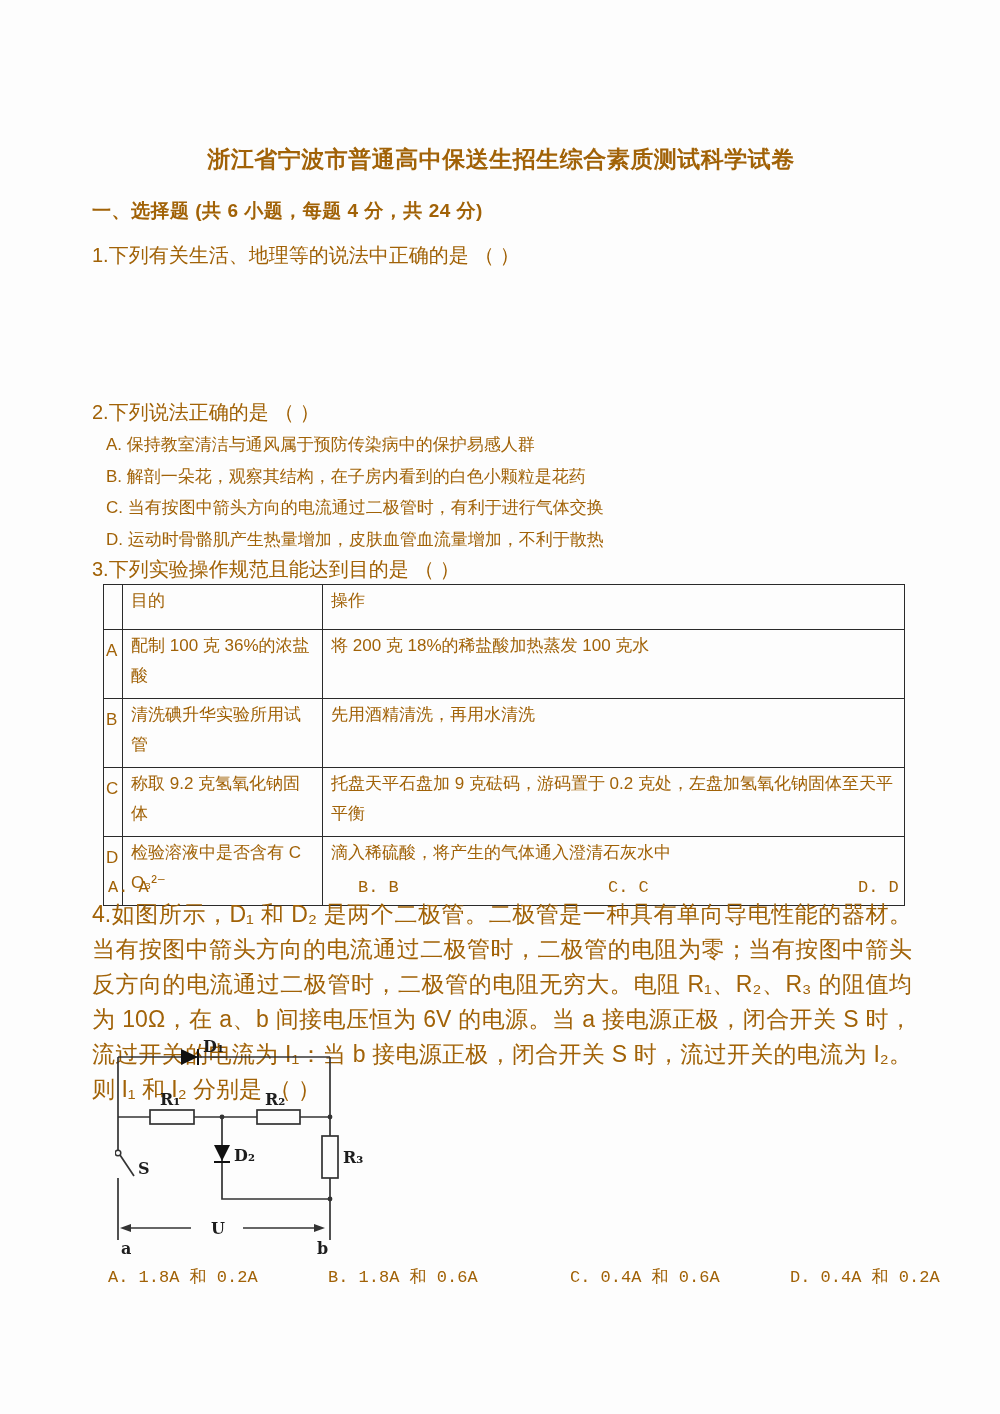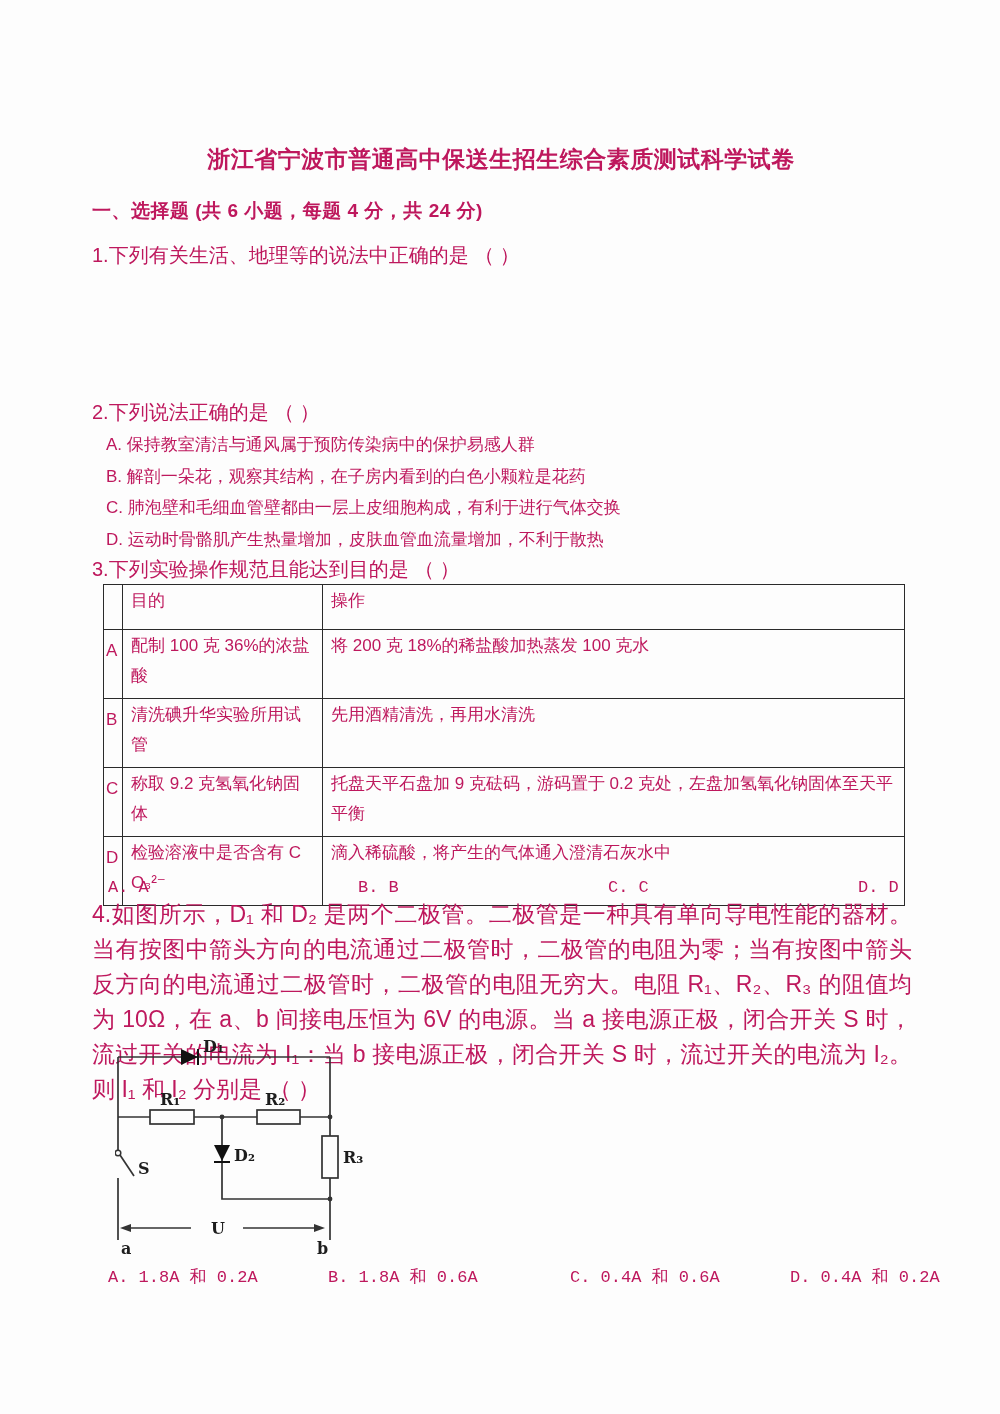--- a/index.html
+++ b/index.html
@@ -1,20 +1,20 @@
 <!DOCTYPE html>
 <html><head>
 <meta charset="utf-8">
 <style>
   html,body { margin:0; padding:0; background:#ffffff; }
   .page {
     position:relative; width:1000px; height:1414px;
     background:#fdfdfd; overflow:hidden;
     font-family:"Liberation Sans","DejaVu Sans",sans-serif;
-    color:#be185d;
+    color:#a16207;
   }
   .content { position:absolute; left:90px; top:0; width:822px; height:1414px; }
 
   .title {
     position:absolute; top:144px; left:0; width:822px;
     text-align:center; font-size:23px; font-weight:700; letter-spacing:0.5px;
   }
   .section {
     position:absolute; top:198px; left:2px;
     font-size:19px; font-weight:700; letter-spacing:0.5px;
@@ -55,21 +55,21 @@
 
     <div class="title">浙江省宁波市普通高中保送生招生综合素质测试科学试卷</div>
     <div class="section">一、选择题 (共 6 小题，每题 4 分，共 24 分)</div>
 
     <div class="stem" style="top:240px">1.下列有关生活、地理等的说法中正确的是 （ ）</div>
 
     <div class="stem" style="top:397px">2.下列说法正确的是 （ ）</div>
     <div class="opts" style="top:429px">
       <div class="opt">A. 保持教室清洁与通风属于预防传染病中的保护易感人群</div>
       <div class="opt">B. 解剖一朵花，观察其结构，在子房内看到的白色小颗粒是花药</div>
-      <div class="opt">C. 肺泡壁和毛细血管壁都由一层上皮细胞构成，有利于进行气体交换</div>
+      <div class="opt">C. 当有按图中箭头方向的电流通过二极管时，有利于进行气体交换</div>
       <div class="opt">D. 运动时骨骼肌产生热量增加，皮肤血管血流量增加，不利于散热</div>
     </div>
 
     <div class="stem" style="top:554px">3.下列实验操作规范且能达到目的是 （ ）</div>
 
     <table class="exp-table">
       <colgroup>
           <col style="width:19px">
           <col style="width:200px">
           <col>

